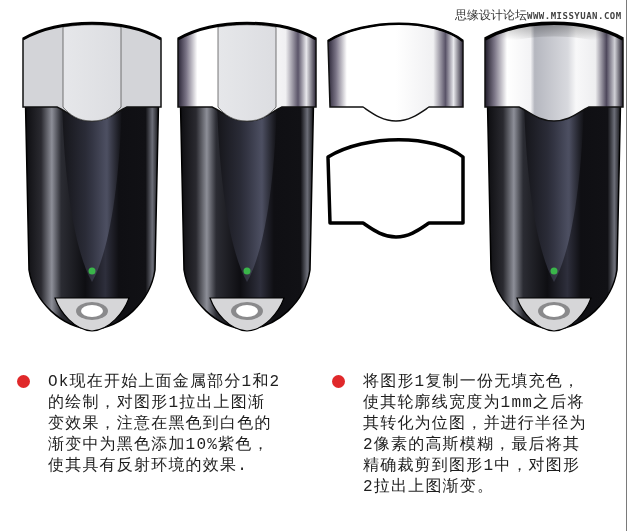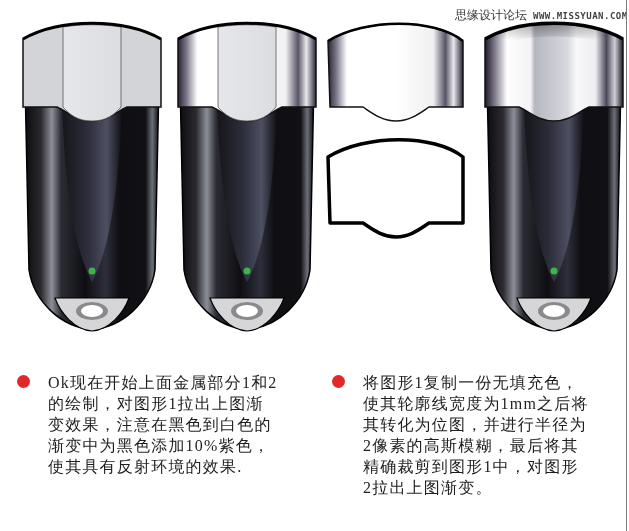--- a/index.html
+++ b/index.html
@@ -1,24 +1,24 @@
 <!DOCTYPE html>
 <html><head>
 <meta charset="utf-8">
 <style>
   html, body { margin:0; padding:0; }
   body { width:629px; height:531px; background:#ffffff; position:relative; overflow:hidden; font-family:"DejaVu Sans", sans-serif; }
   .right-rule { position:absolute; left:626px; top:0; width:1px; height:531px; background:#7a7a7a; }
   .watermark { position:absolute; left:455px; top:7px; font-size:11px; color:#333; white-space:nowrap; }
-  .watermark .cn { font-size:12px; margin-right:6px; }
+  .watermark .cn { font-size:12px; }
   .watermark .url { font-family:"DejaVu Sans Mono", monospace; font-size:9px; letter-spacing:0.5px; color:#444;font-weight:bold; }
   svg.stage { position:absolute; left:0; top:0; }
   .step { position:absolute; top:372px; }
   .step .bullet { position:absolute; left:0; top:3px; width:13px; height:13px; border-radius:50%; background:#e0282a; }
-  .step .text { position:absolute; left:31px; top:0; font-size:16px; line-height:21px; color:#1e1e1e; letter-spacing:1.2px; white-space:pre; font-family:Liberation Serif, serif; }
+  .step .text { position:absolute; left:31px; top:0; font-size:16px; line-height:21px; color:#1e1e1e; letter-spacing:1.2px; white-space:pre; font-family:Liberation Mono, monospace; }
 </style>
 </head>
 <body>
 
 <div class="watermark">
   <span class="cn">思缘设计论坛</span><span class="url">WWW.MISSYUAN.COM</span>
 </div>
 
 <svg class="stage" width="629" height="531" viewBox="0 0 629 531">
   <defs>

